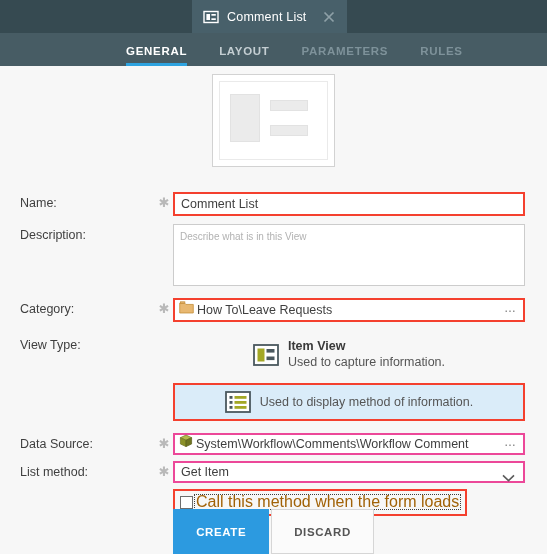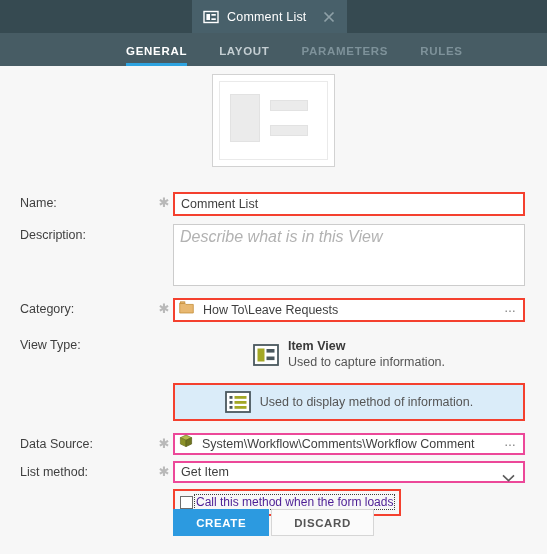--- a/index.html
+++ b/index.html
@@ -155,28 +155,27 @@
     font-family: "Liberation Sans", sans-serif;
   }
   .inputbox.nopad { padding: 0 4px; }
   .hl .inputbox { border: none; height: 20px; }
 
   .textarea {
     width: 100%;
     height: 62px;
     background: #ffffff;
     border: 1px solid #cccccc;
-    font-size: 16px;
+    font-size: 10px;
     color: #b2b2b2;
-    font-style: italic;
     padding: 4px 6px;
     line-height: 15px;
   }
 
-  .valrow { display: flex; align-items: center; width: 100%; gap: 6px; }
+  .valrow { display: flex; align-items: center; width: 100%; }
   .valrow .txt { flex: 1 1 auto; white-space: nowrap; overflow: hidden; }
   .ellipsis-btn {
     flex: 0 0 auto;
     color: #777777;
     font-size: 12px;
     letter-spacing: 1px;
     line-height: 10px;
     padding: 0 2px 5px 2px;
     cursor: pointer;
     user-select: none;
@@ -202,40 +201,40 @@
   
   .cbwrap { display: flex; align-items: center; gap: 2px; padding: 3px 3px; }
   .cbox {
     width: 13px; height: 13px;
     border: 1px solid #6d6d6d;
     background: #ffffff;
     flex: 0 0 auto;
     cursor: pointer;
   }
   .cblabel {
-    font-size: 12px;
-    color: #4c1d95;
+    font-size: 16px;
+    color: #a16207;
     line-height: 14px;
     outline: 1px dotted #3f3f3f;
     padding: 0 1px;
     white-space: nowrap;
   }
   .cb-hl { display: inline-block; border: 2px solid #f4402e; padding: 1px 2px; }
 
   
   .btnrow {
     position: absolute; left: 0; top: 443px;
     width: 547px;
     display: flex; justify-content: center; gap: 2px;
   }
   .btn {
     font-size: 11.5px;
     font-weight: bold;
     letter-spacing: .6px;
-    height: 27px;
+    height: 45px;
     padding: 0 22px;
     display: flex; align-items: center; justify-content: center;
     cursor: pointer;
     font-family: "Liberation Sans", sans-serif;
   }
   .btn-primary { background: #2c9ae0; color: #ffffff; border: 1px solid #2c9ae0; }
   .btn-secondary { background: #fbfbfb; color: #555555; border: 1px solid #d6d6d6; }
 
   .spacer-12 { height: 12px; }
   .spacer-8 { height: 8px; }

